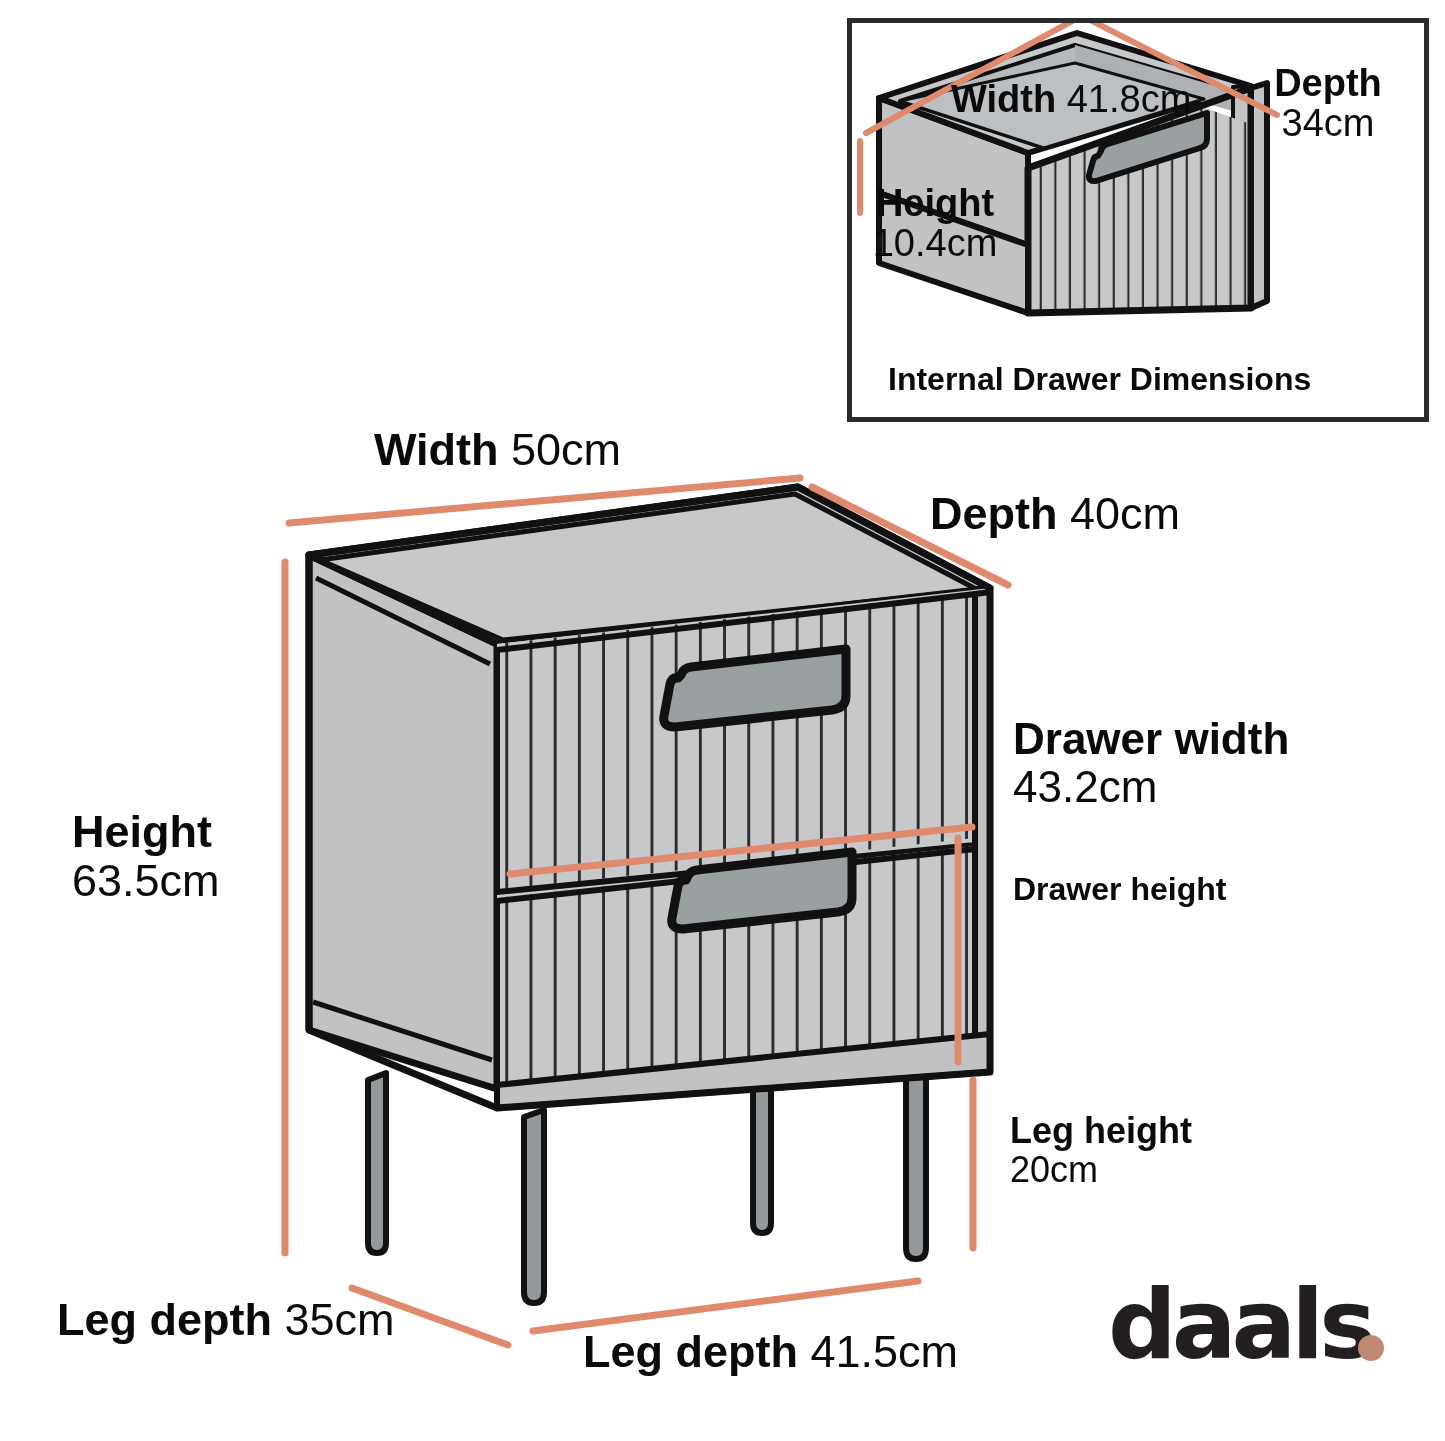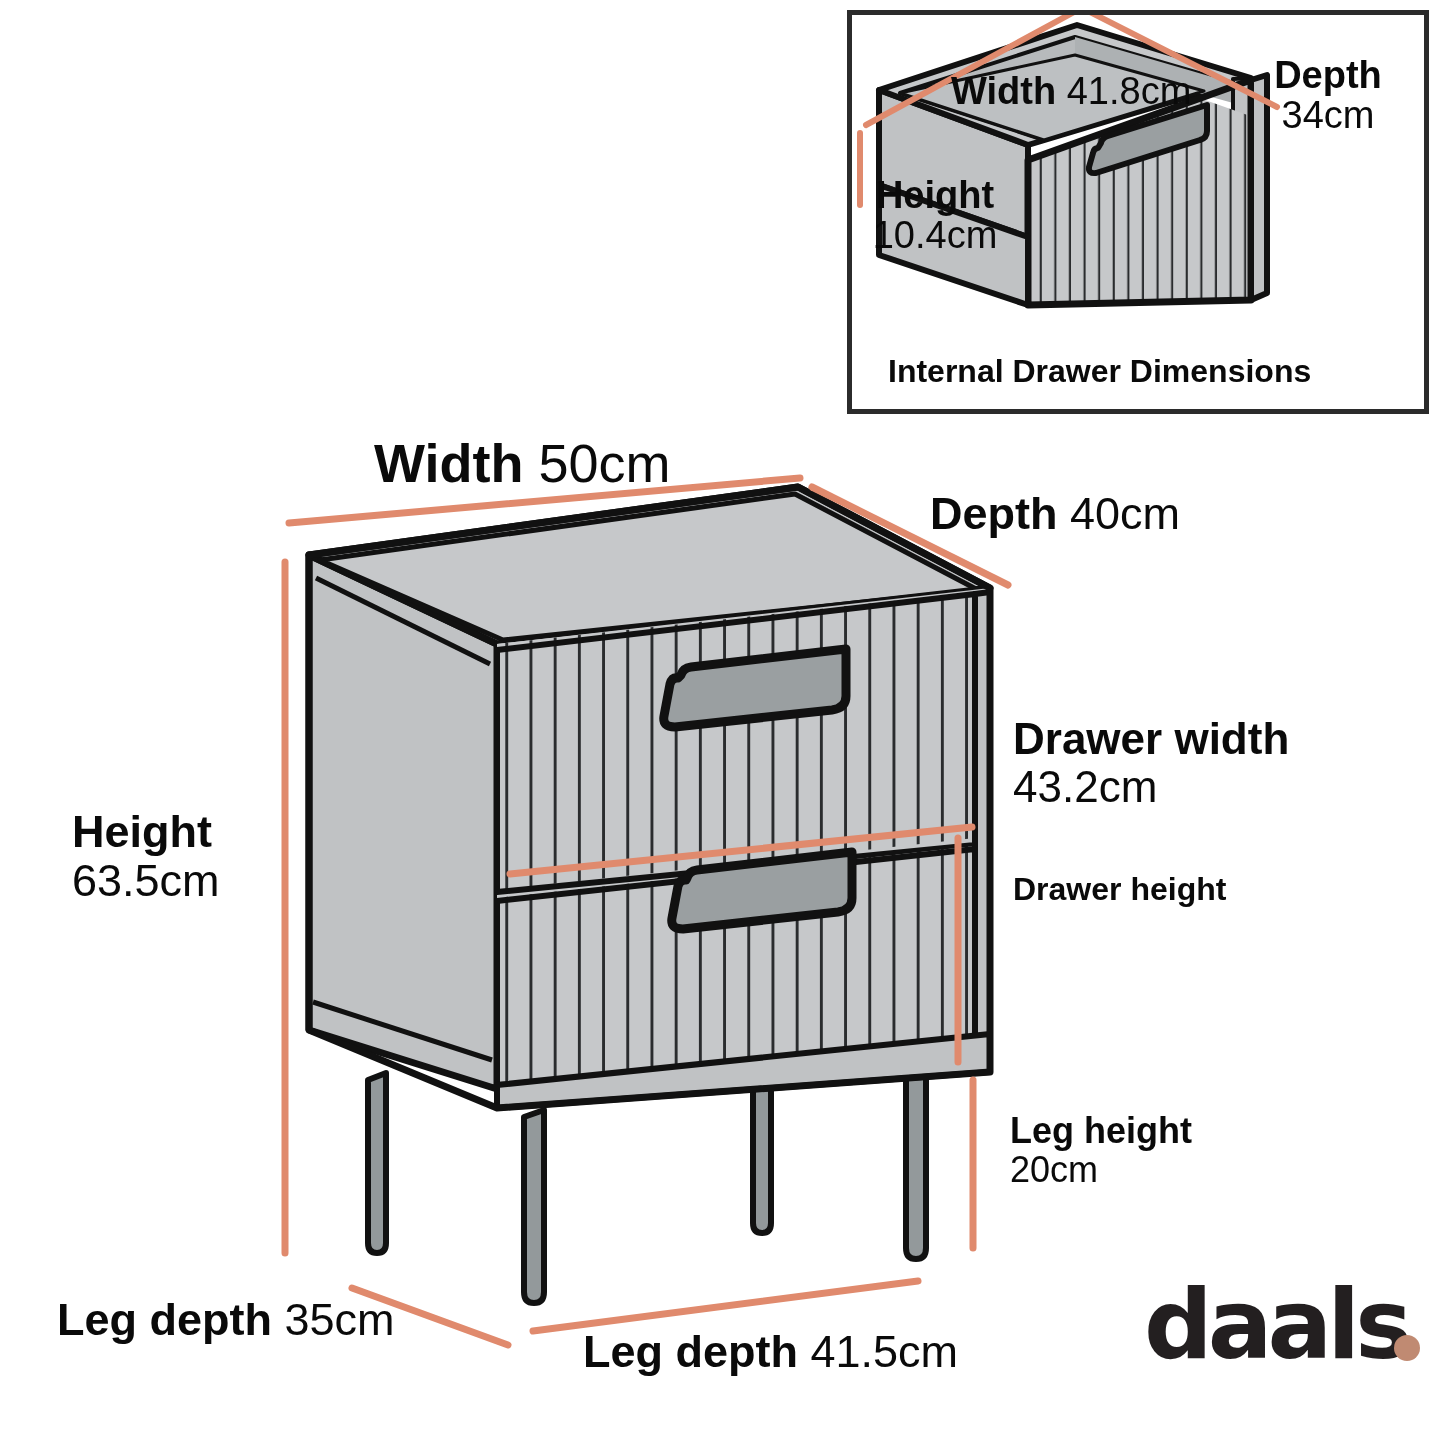--- a/index.html
+++ b/index.html
@@ -39,21 +39,21 @@
     left: 0;
     top: 0;
     width: 1445px;
     height: 1441px;
   }
 
   
   #inset-panel {
     position: absolute;
     left: 847px;
-    top: 10px;
+    top: 18px;
     width: 582px;
     height: 404px;
     border: 5px solid #2b2b2b;
     background: #ffffff;
     box-sizing: border-box;
   }
   #inset-svg {
     position: absolute;
     left: 0;
     top: 0;
@@ -67,21 +67,20 @@
     color: #0a0a0a;
   }
 
   
   #logo {
     position: absolute;
     left: 1108px;
     top: 1283px;
     width: 300px;
     height: 92px;
-    margin-left: 36px;
   }
   #logo-text {
     font-family: "DejaVu Sans", sans-serif;
     font-weight: 700;
     font-size: 96px;
     letter-spacing: -5px;
     color: #231f20;
     line-height: 1;
     position: absolute;
     left: 0;
@@ -198,21 +197,21 @@
     <polyline points="958,838 958,1062"></polyline>
 
     <polyline points="973,1080 973,1248"></polyline>
 
     <polyline points="352,1288 508,1345"></polyline>
 
     <polyline points="533,1331 918,1281"></polyline>
   </g>
 </svg>
 
-<div class="label" style="left:374px; top:426px; font-size:54px;margin-top:8px;">
+<div class="label" style="left:374px; top:426px; font-size:45px;">
   <span class="b">Width</span>
   <span class="n">50cm</span>
 </div>
 
 <div class="label" style="left:930px; top:490px; font-size:45px;">
   <span class="b">Depth</span>
   <span class="n">40cm</span>
 </div>
 
 <div class="label stack" style="left:72px; top:808px; font-size:45px; text-align:left;">

